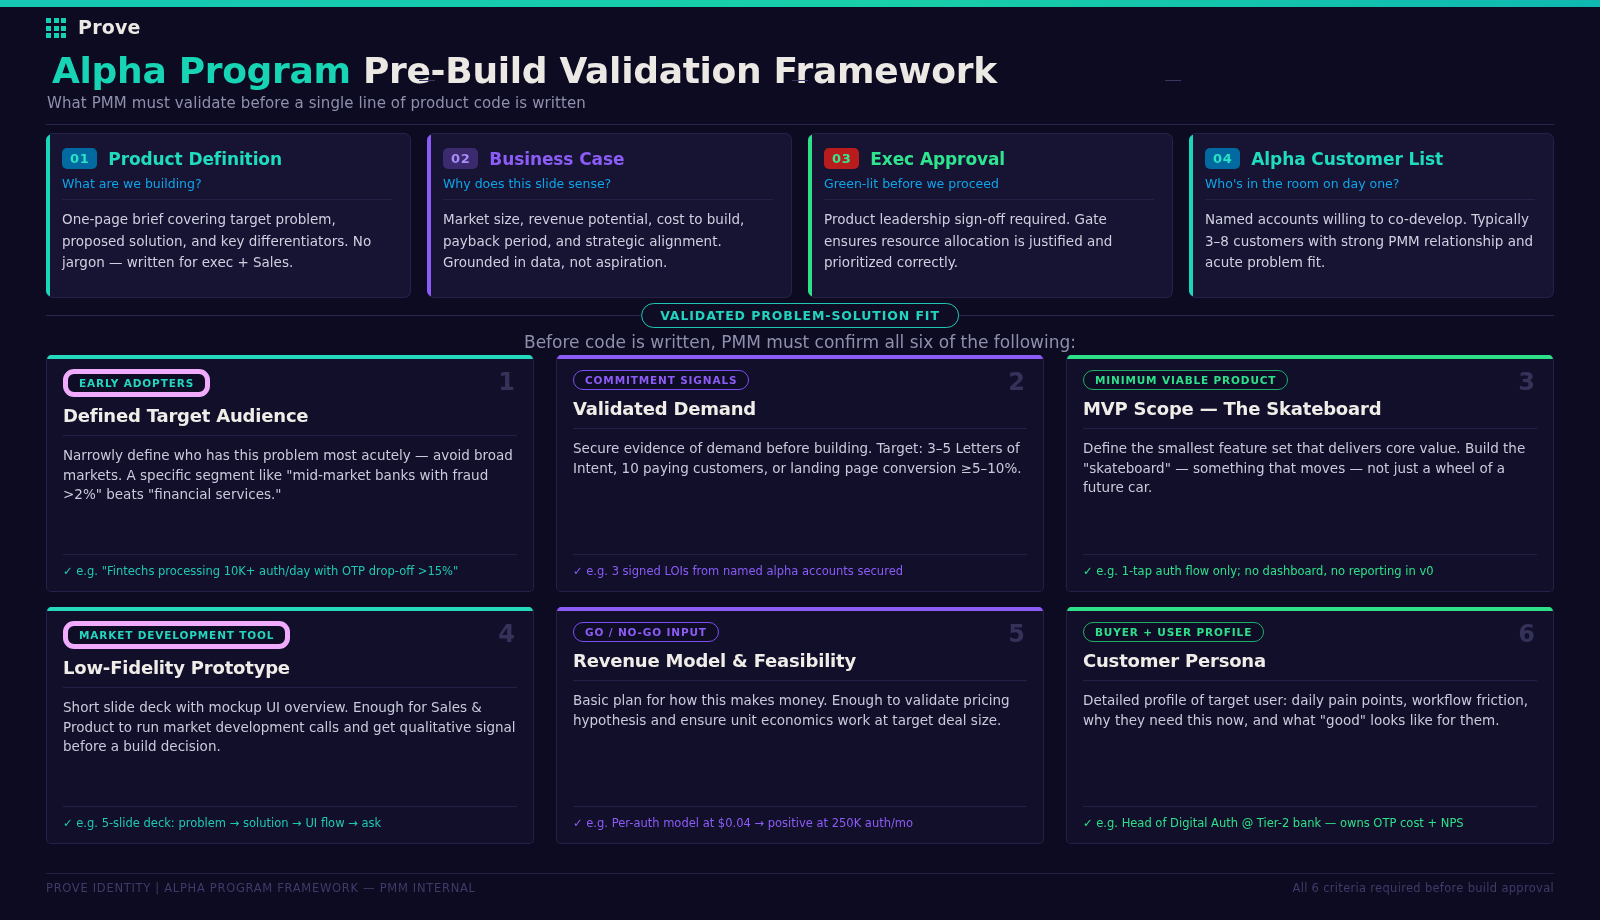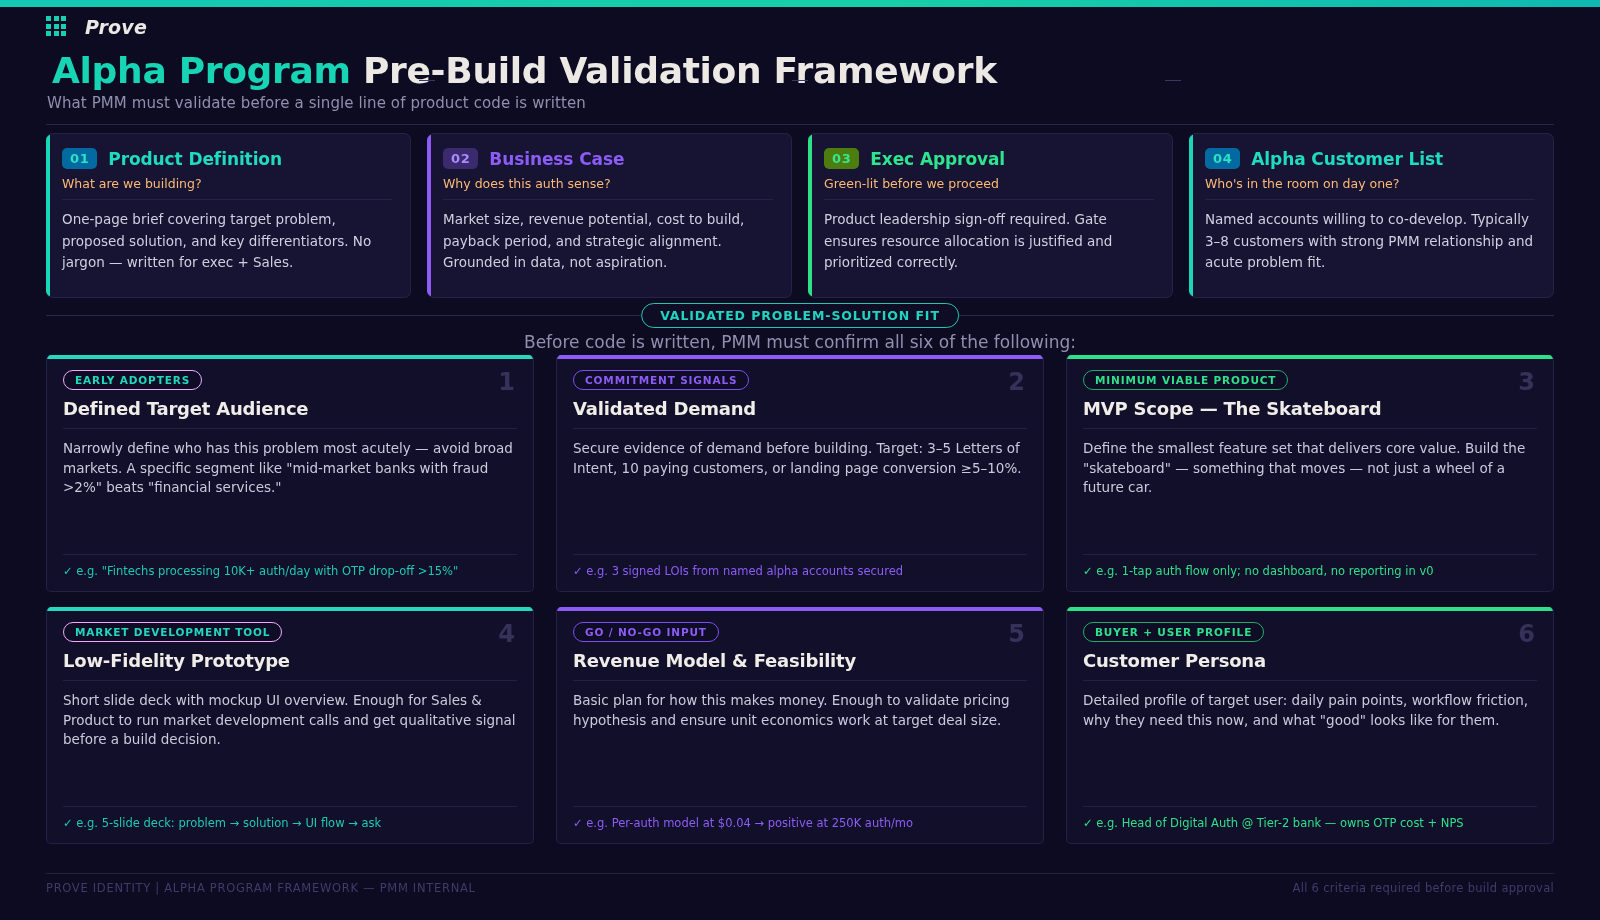--- a/index.html
+++ b/index.html
@@ -16,21 +16,21 @@
   }
   
   .top-bar {
     position: absolute; top: 0; left: 0;
     width: 1600px; height: 7px;
     background: linear-gradient(90deg,#14c8b4 0%,#17cfa8 55%,#0fb8b0 100%);
   }
   
   .brand {
     position: absolute; top: 16px; left: 46px;
-    display: flex; align-items: flex-start; gap: 19px; font-style: italic;
+    display: flex; align-items: flex-end; gap: 12px;
   }
   .brand-grid {
     display: grid;
     grid-template-columns: repeat(3, 5px);
     grid-template-rows: repeat(3, 5px);
     gap: 2.5px;
   }
   .brand-grid i { display: block; width: 5px; height: 5px; background: #16d0b6; }
   .brand-name {
     font-size: 19px; font-weight: bold; color: #ece9e4;
@@ -76,27 +76,27 @@
   .stage.c-teal::before   { background: #19d7b8; }
   .stage.c-purple::before { background: #8b5cf6; }
   .stage.c-green::before  { background: #2ee08a; }
   .stage-head { display: flex; align-items: center; gap: 11px; }
   .stage-num {
     font-size: 13px; font-weight: bold; letter-spacing: 0.6px;
     padding: 3px 8px; border-radius: 5px;
   }
   .c-teal .stage-num   { background: #0369a1; color: #2ae2c4; }
   .c-purple .stage-num { background: #3b2a6e; color: #a98cfb; }
-  .c-green .stage-num  { background: #4d7c0f; color: #35e891; }
+  .c-green .stage-num  { background: #b91c1c; color: #35e891; }
   .stage-title { font-size: 17px; font-weight: bold; letter-spacing: -0.1px; }
   .c-teal .stage-title   { color: #1fdcbe; }
   .c-purple .stage-title { color: #8b5cf6; }
   .c-green .stage-title  { color: #2fe48e; }
   .stage-q {
-    margin-top: 7px; font-size: 12.5px; color: #fdba74;
+    margin-top: 7px; font-size: 12.5px; color: #0ea5e9;
     padding-bottom: 8px; border-bottom: 1px solid #262247;
   }
   .stage-body {
     margin-top: 9px; font-size: 13.5px; line-height: 21.5px;
     color: #cfd0e0;
   }
   .connector {
     position: absolute; top: 80px;
     width: 16px; height: 1px; background: #3a3663;
   }
@@ -150,21 +150,21 @@
   }
   .crit.k-teal::before   { background: #25d9bd; }
   .crit.k-purple::before { background: #8b5cf6; }
   .crit.k-green::before  { background: #2ee08a; }
   .crit-tag {
     display: inline-block;
     font-size: 10.5px; font-weight: bold; letter-spacing: 0.85px;
     padding: 3px 11px; border-radius: 11px;
     background: #0f0c26;
   }
-  .k-teal .crit-tag   { border: 1px solid #f0abfc; color: #23d6bd; }
+  .k-teal .crit-tag   { border: 5px solid #f0abfc; color: #23d6bd; }
   .k-purple .crit-tag { border: 1px solid #7c4ef0; color: #8b5cf6; }
   .k-green .crit-tag  { border: 1px solid #1fae68; color: #2ee08a; }
   .crit-index {
     position: absolute; top: 13px; right: 18px;
     font-size: 24px; font-weight: bold; color: #35325a;
   }
   .crit-title {
     margin-top: 8px;
     font-size: 18px; font-weight: bold; color: #f0ede8;
     letter-spacing: -0.2px;
@@ -236,21 +236,21 @@
         <span class="stage-title">Product Definition</span>
       </div>
       <div class="stage-q">What are we building?</div>
       <div class="stage-body">One-page brief covering target problem, proposed solution, and key differentiators. No jargon — written for exec + Sales.</div>
     </div>
     <div class="stage c-purple">
       <div class="stage-head">
         <span class="stage-num">02</span>
         <span class="stage-title">Business Case</span>
       </div>
-      <div class="stage-q">Why does this auth sense?</div>
+      <div class="stage-q">Why does this slide sense?</div>
       <div class="stage-body">Market size, revenue potential, cost to build, payback period, and strategic alignment. Grounded in data, not aspiration.</div>
     </div>
     <div class="stage c-green">
       <div class="stage-head">
         <span class="stage-num">03</span>
         <span class="stage-title">Exec Approval</span>
       </div>
       <div class="stage-q">Green-lit before we proceed</div>
       <div class="stage-body">Product leadership sign-off required. Gate ensures resource allocation is justified and prioritized correctly.</div>
     </div>

